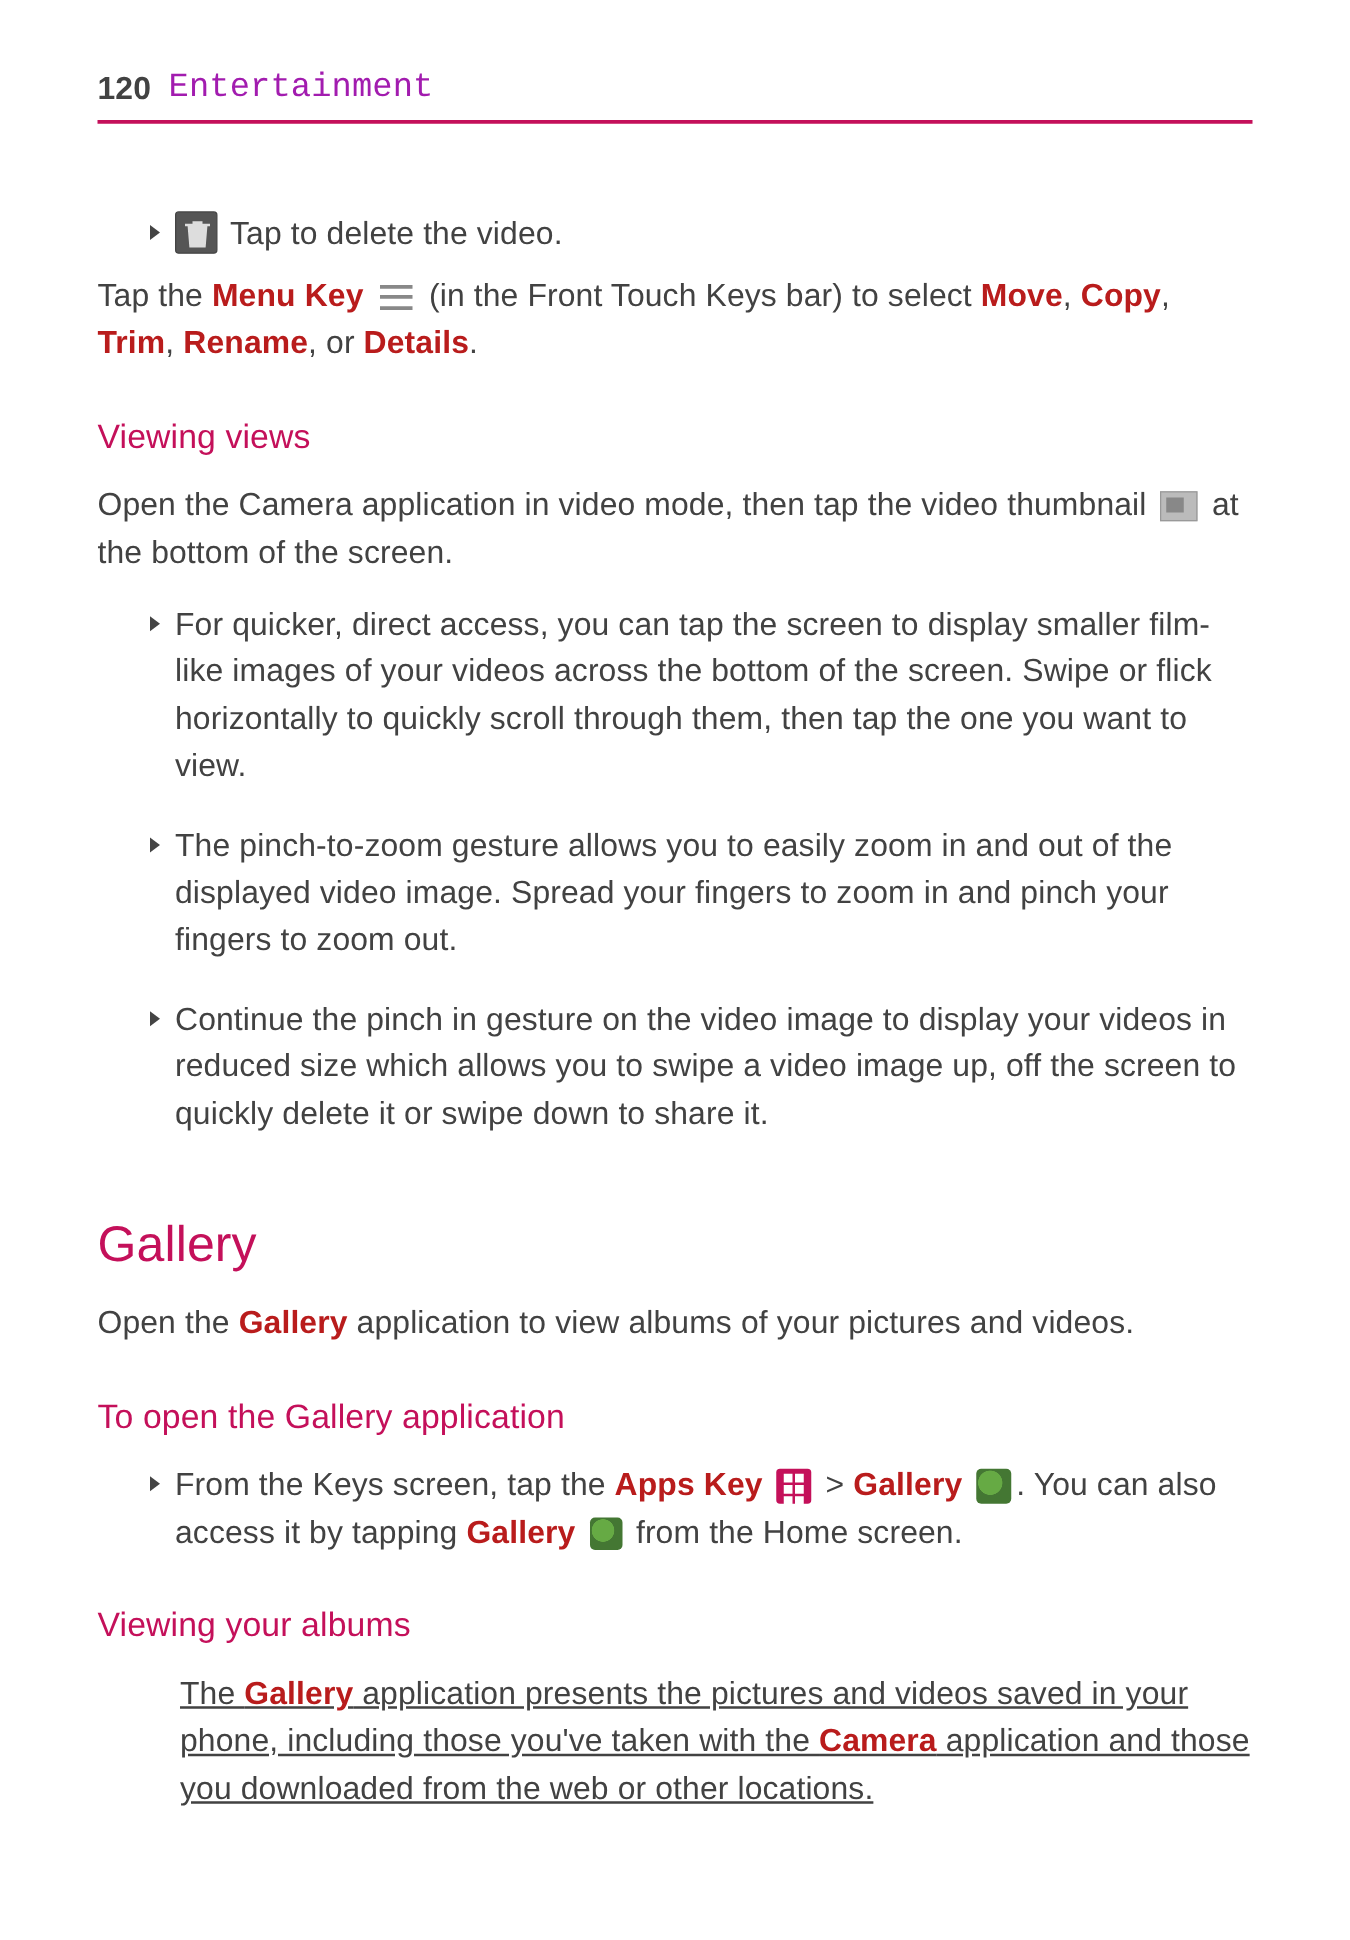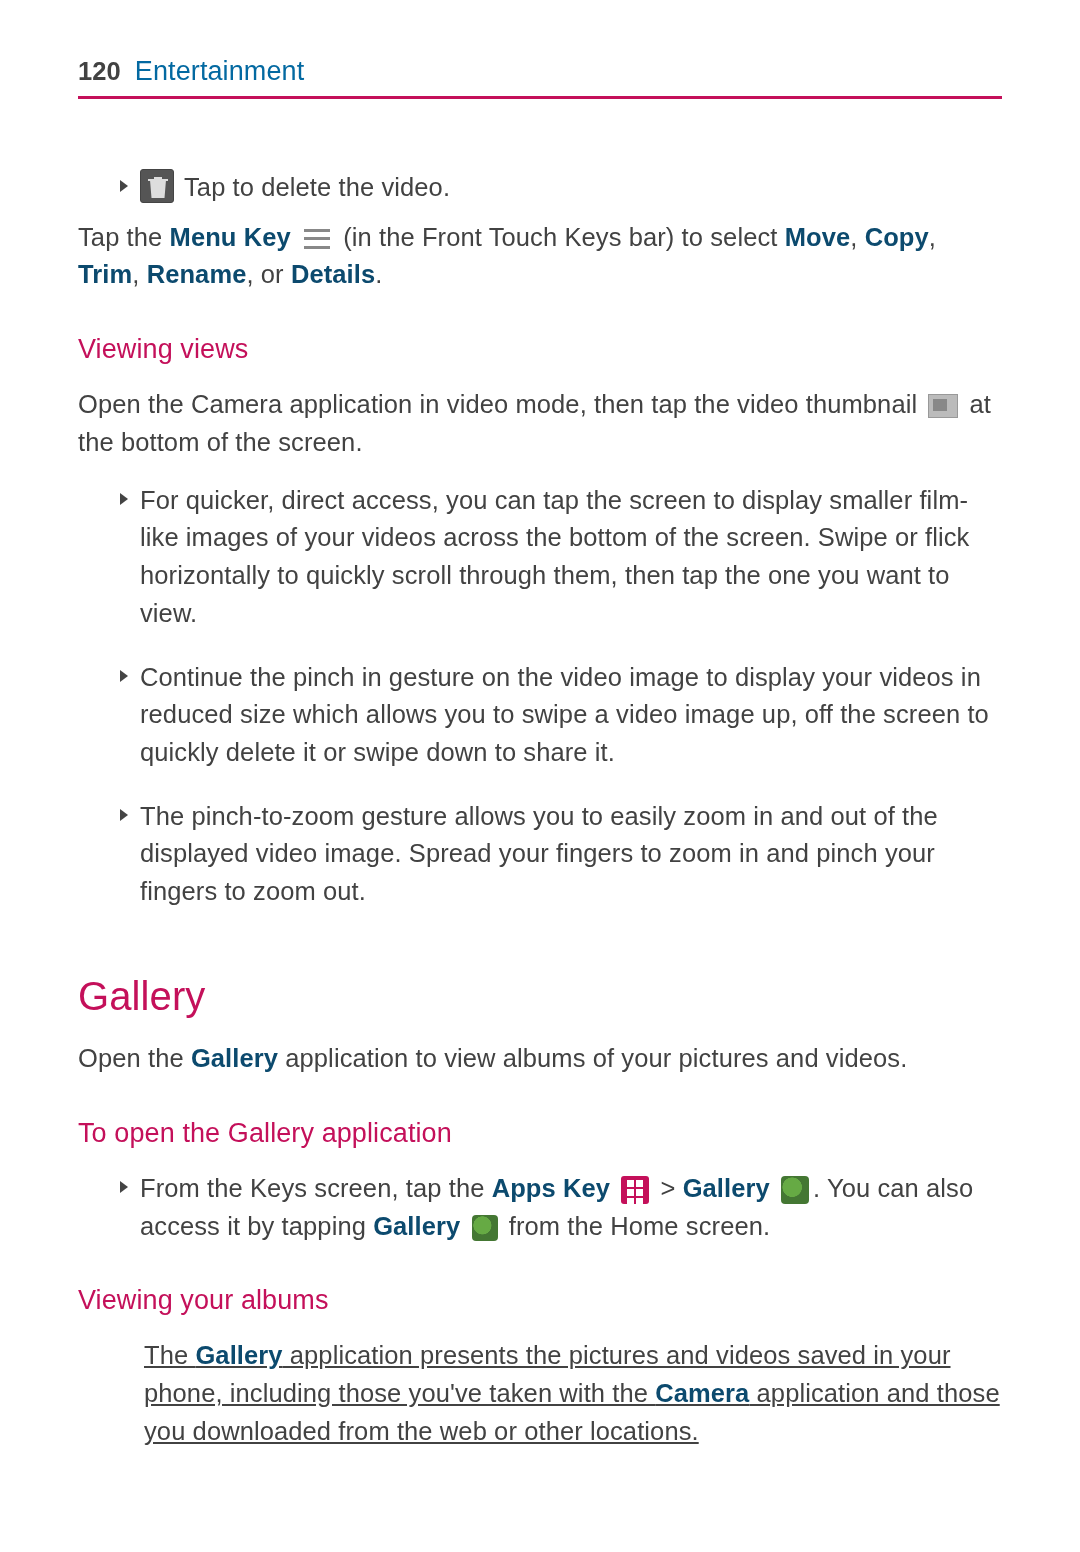--- a/index.html
+++ b/index.html
@@ -20,23 +20,24 @@
     border-bottom: 3px solid #c4105a;
     padding-bottom: 4px;
     margin-bottom: 70px;
   }
   .page-num {
     color: #424242;
     font-weight: 600;
     margin-right: 14px;
   }
   .section-title {
-    color: #0369a1;
+    color: #a21caf;
     font-weight: 400;
     font-size: 27px;
+    font-family: Liberation Mono, monospace;
   }
   .indent-block { margin-left: 42px; }
   .bullet-row {
     display: flex;
     align-items: flex-start;
     margin-bottom: 20px;
     justify-content: space-between;
   }
   .bullet-row.tight { margin-bottom: 12px; }
   .caret {
@@ -105,21 +106,21 @@
     font-size: 27px;
     font-weight: 500;
     margin: 36px 0 16px 0;
   }
   .main-heading {
     color: #c4105a;
     font-size: 40px;
     font-weight: 500;
     margin: 56px 0 14px 0;
   }
-  .bold { font-weight: 600; color:#0c4a6e; }
+  .bold { font-weight: 600; color:#b91c1c; }
   .bullet-text { flex: 1 1 auto; }
   .list-block .bullet-row { margin-bottom: 26px; }
 </style>
 </head>
 <body>
 
 <div class="header-row">
   <span class="page-num">120</span>
   <span class="section-title">Entertainment</span>
 </div>
@@ -150,25 +151,25 @@
   <span>Open the Camera application in video mode, then tap the video thumbnail </span><span class="thumb-icon"></span><span> at the bottom of the screen.</span>
 </p>
 
 <div class="indent-block list-block">
   <div class="bullet-row">
     <span class="caret"></span>
     <span class="bullet-text">For quicker, direct access, you can tap the screen to display smaller film-like images of your videos across the bottom of the screen. Swipe or flick horizontally to quickly scroll through them, then tap the one you want to view.</span>
   </div>
   <div class="bullet-row">
     <span class="caret"></span>
+    <span class="bullet-text">The pinch-to-zoom gesture allows you to easily zoom in and out of the displayed video image. Spread your fingers to zoom in and pinch your fingers to zoom out.</span>
+  </div>
+  <div class="bullet-row">
+    <span class="caret"></span>
     <span class="bullet-text">Continue the pinch in gesture on the video image to display your videos in reduced size which allows you to swipe a video image up, off the screen to quickly delete it or swipe down to share it.</span>
-  </div>
-  <div class="bullet-row">
-    <span class="caret"></span>
-    <span class="bullet-text">The pinch-to-zoom gesture allows you to easily zoom in and out of the displayed video image. Spread your fingers to zoom in and pinch your fingers to zoom out.</span>
   </div>
 </div>
 
 <h2 class="main-heading">Gallery</h2>
 <p class="para">
   <span>Open the </span><span class="bold">Gallery</span><span> application to view albums of your pictures and videos.</span>
 </p>
 
 <h3 class="sub-heading">To open the Gallery application</h3>
 <div class="indent-block">

